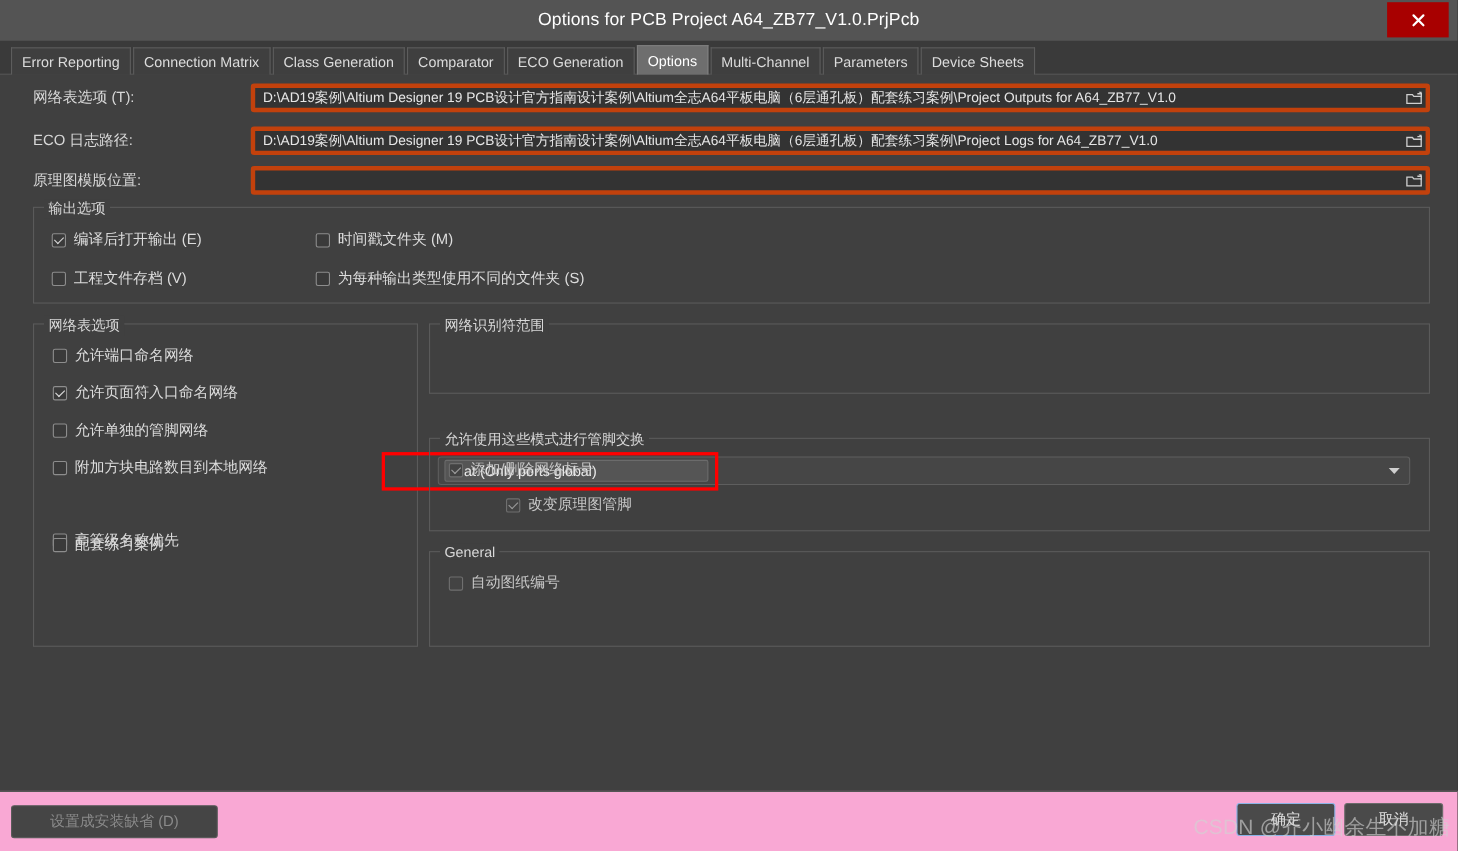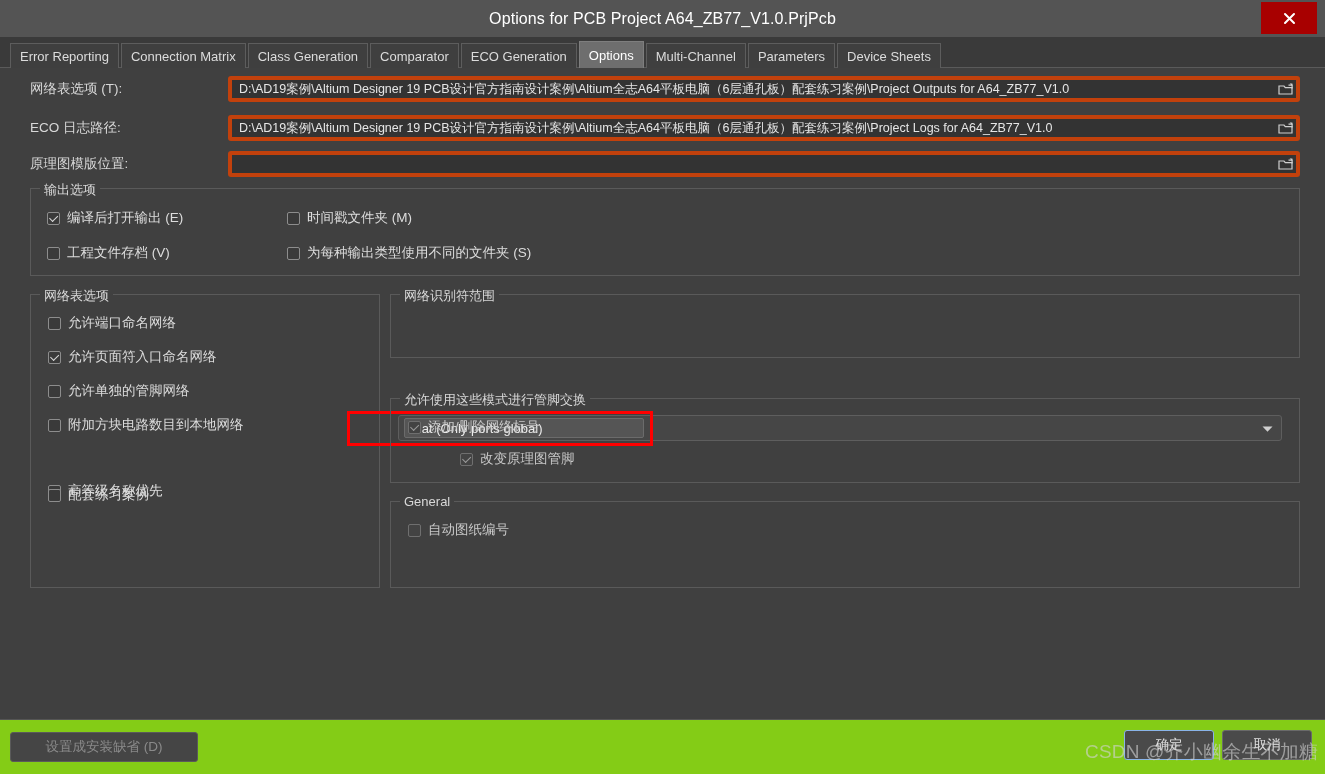--- a/index.html
+++ b/index.html
@@ -246,21 +246,21 @@
     height: 35px;
     border: 3px solid #ff0000;
     box-sizing: border-box;
     pointer-events: none;
   }
 
   
   #footer {
     height: 54px;
     min-height: 54px;
-    background: #84cc16;
+    background: #f9a8d4;
     border-top: 1px solid #555555;
     position: relative;
   }
   .btn {
     position: absolute;
     height: 30px;
     box-sizing: border-box;
     background: #4a4a4a;
     border: 1px solid #6a6a6a;
     border-radius: 3px;

